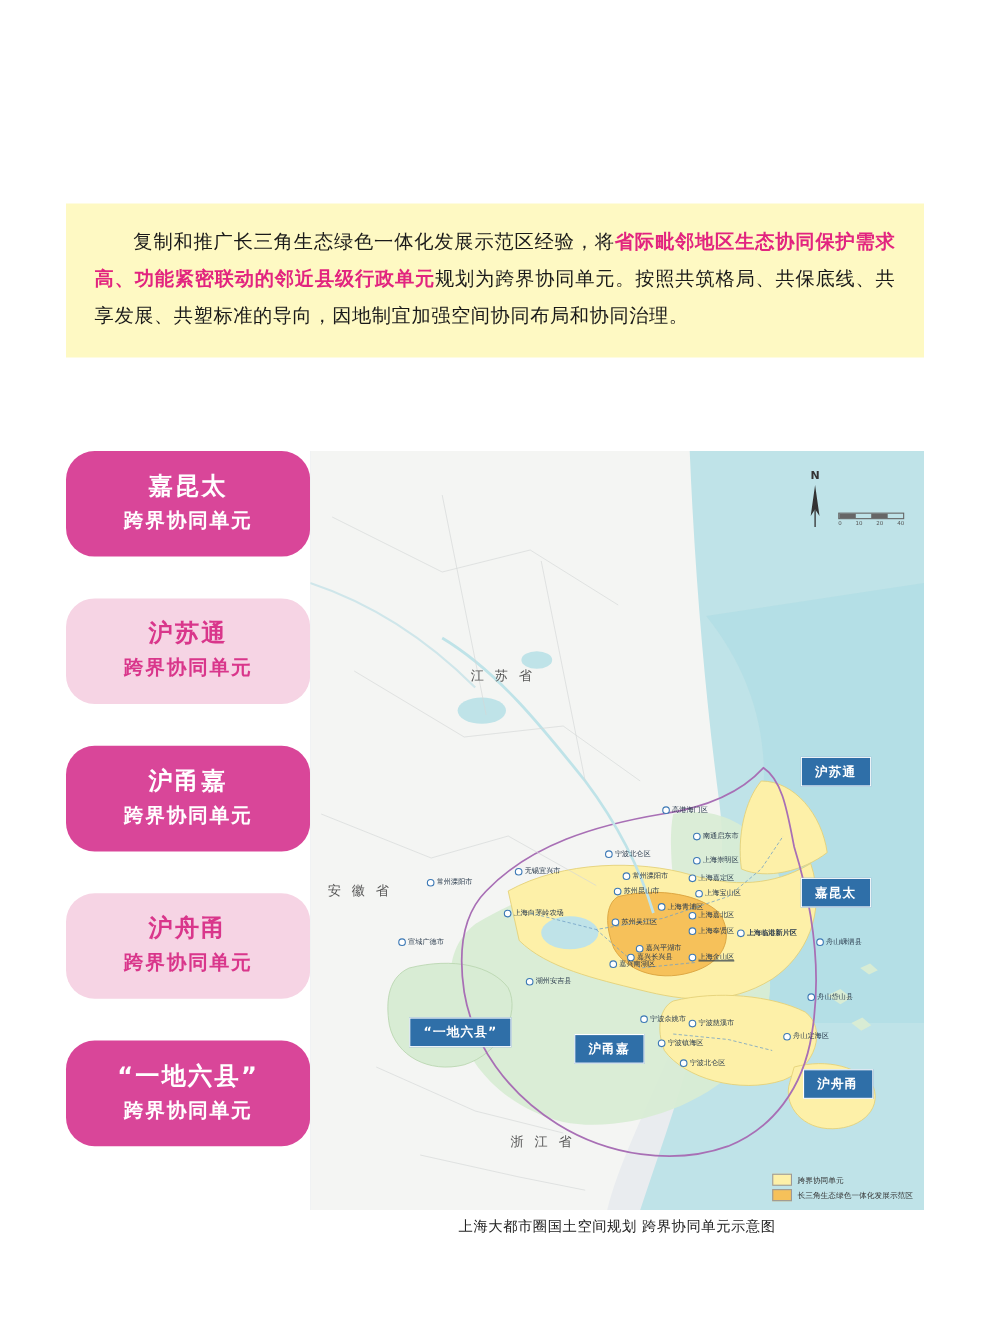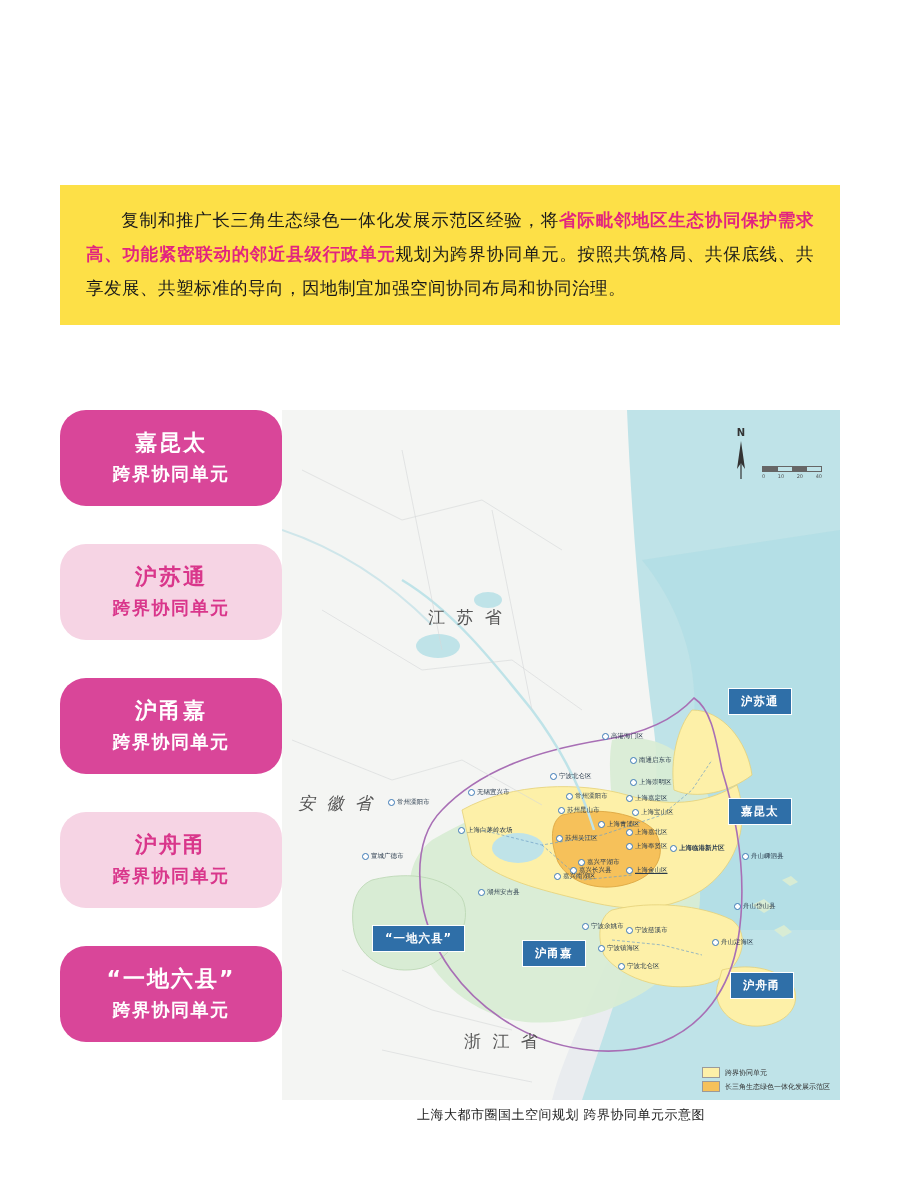--- a/index.html
+++ b/index.html
@@ -16,21 +16,21 @@
     overflow: hidden;
   }
 
   
   .intro-block {
     position: absolute;
     left: 60px;
     top: 185px;
     width: 780px;
     box-sizing: border-box;
-    background: #fde047;
+    background: #fef9c3;
     padding: 18px 26px 20px 26px;
   }
   .intro-text {
     font-size: 17.5px;
     line-height: 1.95;
     letter-spacing: 0.5px;
     text-align: justify;
     margin: 0;
     color: #1a1a1a;
   }
@@ -138,21 +138,21 @@
     width: 5px; height: 5px;
     border-radius: 50%;
     border: 1.2px solid #3b78b5;
     background: #ffffff;
     vertical-align: middle;
     margin-right: 2px;
   }
 
   .prov {
     position: absolute;
-    font-size: 17px;
+    font-size: 12px;
     color: #555;
     letter-spacing: 3px;
     white-space: nowrap;
   }
 
   
   .legend {
     position: absolute;
     right: 10px;
     bottom: 8px;
@@ -281,21 +281,21 @@
       </div>
     <div class="nums">
       <span>0</span>
       <span>10</span>
       <span>20</span>
       <span>40</span>
     </div>
   </div>
 
   <div class="prov" style="left:146px; top:196px;">江 苏 省</div>
-  <div class="prov" style="left:16px; top:382px;font-style:italic;">安 徽 省</div>
+  <div class="prov" style="left:16px; top:392px;">安 徽 省</div>
   <div class="prov" style="left:182px; top:620px;">浙 江 省</div>
 
   <div class="tag" style="left:446px; top:278px;">沪苏通</div>
   <div class="tag" style="left:446px; top:388px;">嘉昆太</div>
   <div class="tag" style="left:240px; top:530px;">沪甬嘉</div>
   <div class="tag" style="left:448px; top:562px;">沪舟甬</div>
   <div class="tag" style="left:90px; top:515px;">“一地六县”</div>
 
   <div class="city" style="left:320px; top:322px;"><span class="dot"></span><span>高港海门区</span></div>
   <div class="city" style="left:348px; top:346px;"><span class="dot"></span><span>南通启东市</span></div>

